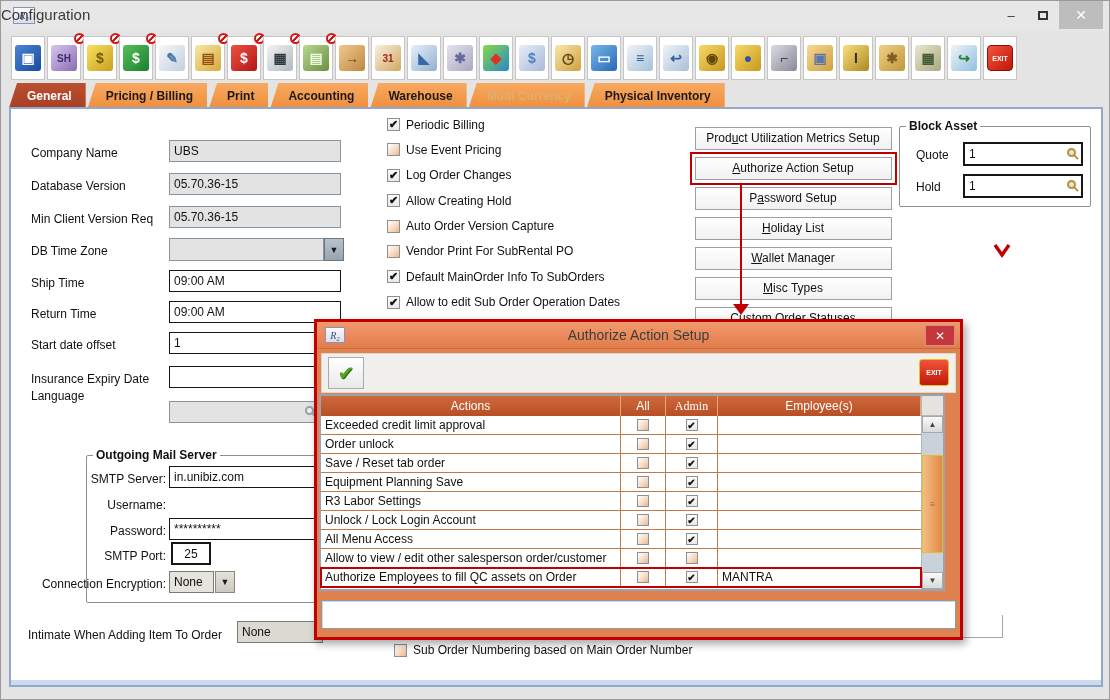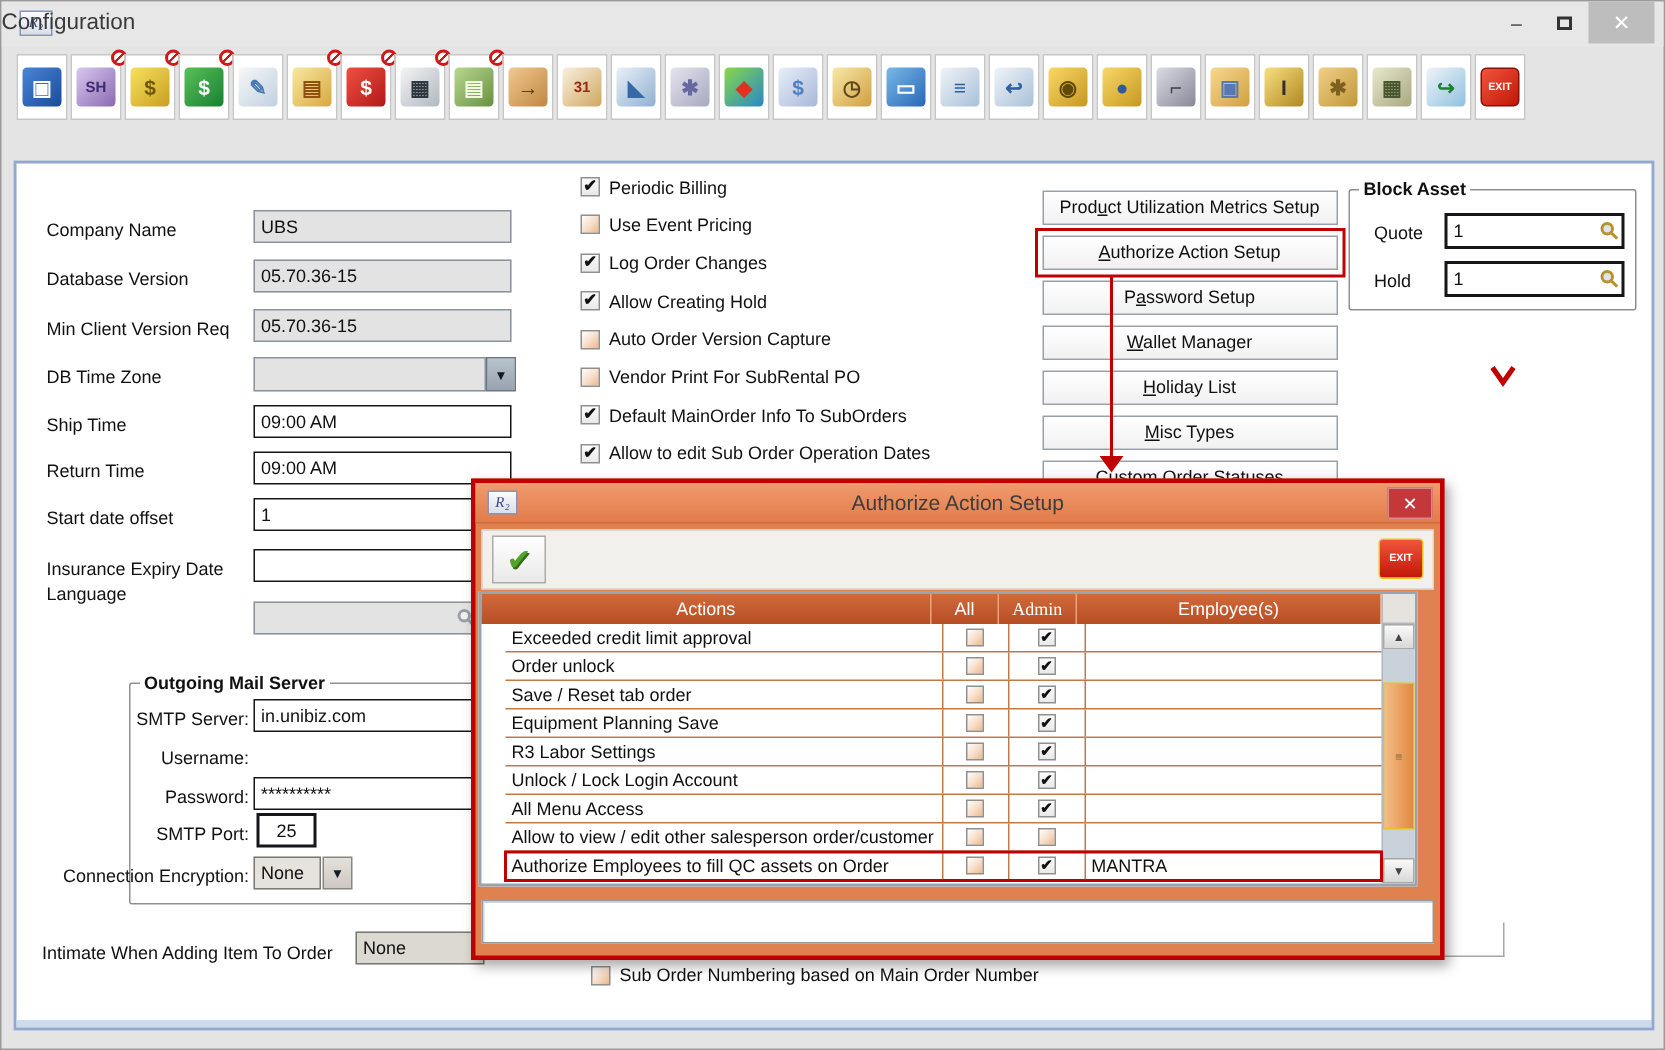--- a/index.html
+++ b/index.html
@@ -96,21 +96,21 @@
         border:1px solid #ababab;font-size:20px;color:#55a22b;text-shadow:1px 1px 0 #2c6e10;padding:0;}
   .m-exit{position:absolute;right:6px;top:5px;width:30px;height:27px;background:linear-gradient(#f1543c,#c11708);
           border:1px solid #e8c020;border-radius:3px;color:#fff;font-weight:bold;font-size:7px;
           font-family:"Liberation Sans",sans-serif;}
 
   .m-scrollpane{position:absolute;left:2px;top:72px;width:626px;height:197px;border:2px solid #98a4b0;
                 background:#fff;display:flex;}
   .m-left{width:600px;}
   .m-thead{display:flex;height:20px;background:linear-gradient(#cf6a3c,#b84e24);color:#fff;font-size:12px;}
   .m-thead .hc{display:flex;align-items:center;justify-content:center;border-right:1px solid #e9a47c;height:20px;}
-  .m-row{display:flex;height:19px;border-bottom:1px solid #c07a48;font-size:12px;color:#111;position:relative;margin-left:16px;}
+  .m-row{display:flex;height:19px;border-bottom:1px solid #c07a48;font-size:12px;color:#111;position:relative;}
   .m-row .c{display:flex;align-items:center;border-right:1px solid #c07a48;height:18px;padding:0 4px;white-space:nowrap;overflow:hidden;}
   .m-row .c.ctr{justify-content:center;}
   .m-row.hl{outline:2px solid #c00000;outline-offset:-1px;z-index:3;}
   .m-row .cb{width:12px;height:12px;flex:0 0 12px;font-size:10px;}
   .m-sb{width:22px;display:flex;flex-direction:column;background:#eef0f3;border-left:1px solid #b0b8c0;}
   .m-corner{height:20px;background:#e6e3de;border-bottom:1px solid #b0b8c0;}
   .sb-btn{height:17px;background:linear-gradient(#fafafa,#d8d8d8);border:1px solid #a8a8a8;
           display:flex;align-items:center;justify-content:center;font-size:8px;color:#444;}
   .sb-track{flex:1;position:relative;background:#c9d2db;}
   .sb-thumb{position:absolute;left:0;top:22px;width:100%;height:98px;
@@ -223,20 +223,29 @@
         <span class="tb-ico" style="background: linear-gradient(135deg, rgb(232, 232, 208), rgb(168, 168, 128)); color: rgb(72, 88, 48);">▦</span>
       </button>
       <button class="tb-btn">
         <span class="tb-ico" style="background: linear-gradient(135deg, rgb(240, 244, 248), rgb(144, 192, 224)); color: rgb(32, 128, 48);">↪</span>
       </button>
       <button class="tb-btn">
         <span class="tb-ico exit" style="background: linear-gradient(135deg, rgb(241, 84, 60), rgb(193, 23, 8)); color: rgb(255, 255, 255);">EXIT</span>
       </button>
     </div>
 
+  <div class="tabs" id="tabs">
+      <div class="tab active">General</div>
+      <div class="tab">Pricing / Billing</div>
+      <div class="tab">Print</div>
+      <div class="tab">Accounting</div>
+      <div class="tab">Warehouse</div>
+      <div class="tab disabled">Multi Currency</div>
+      <div class="tab">Physical Inventory</div>
+    </div>
 
   <div class="panel"></div>
 
   <div class="lbl" style="left:30px;top:145px">Company Name</div>
   <div class="tf dis" style="left:168px;top:139px;width:172px">UBS</div>
 
   <div class="lbl" style="left:30px;top:178px">Database Version</div>
   <div class="tf dis" style="left:168px;top:172px;width:172px">05.70.36-15</div>
 
   <div class="lbl" style="left:30px;top:211px">Min Client Version Req</div>
@@ -328,24 +337,24 @@
       <div class="btn-row">
         <button class="abtn">Prod<u>u</u>ct Utilization Metrics Setup</button>
       </div>
       <div class="btn-row">
         <button class="abtn hl"><u>A</u>uthorize Action Setup</button>
       </div>
       <div class="btn-row">
         <button class="abtn">P<u>a</u>ssword Setup</button>
       </div>
       <div class="btn-row">
+        <button class="abtn"><u>H</u>oliday List</button>
+      </div>
+      <div class="btn-row">
         <button class="abtn"><u>W</u>allet Manager</button>
-      </div>
-      <div class="btn-row">
-        <button class="abtn"><u>H</u>oliday List</button>
       </div>
       <div class="btn-row">
         <button class="abtn"><u>M</u>isc Types</button>
       </div>
       <div class="btn-row">
         <button class="abtn">Custom Order Statuses</button>
       </div>
     </div>
 
   <fieldset class="grp" style="left:898px;top:118px;width:192px;height:88px">

